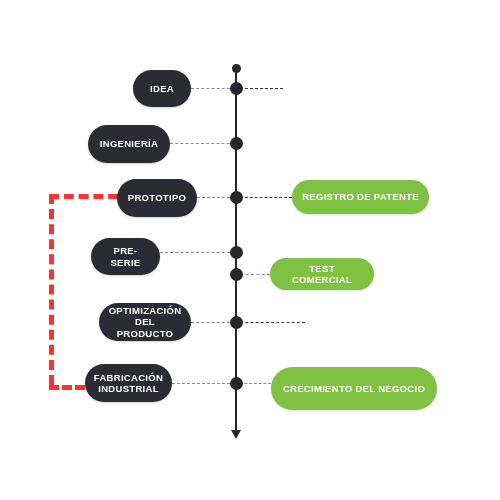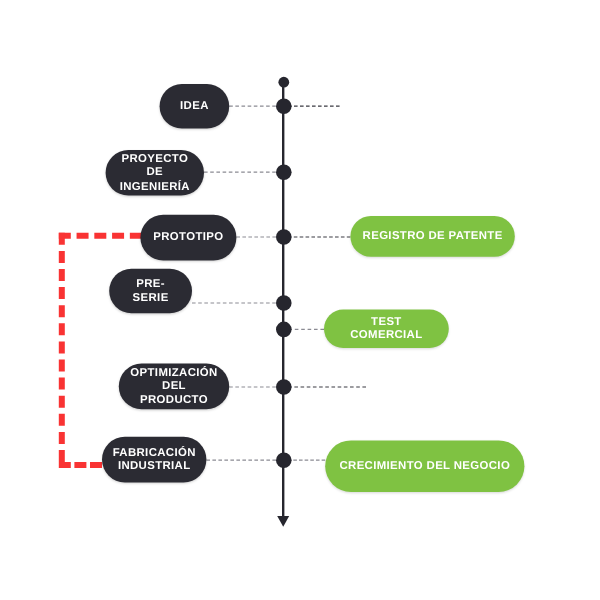--- a/index.html
+++ b/index.html
@@ -136,29 +136,28 @@
 
   <div class="loop-seg loop-h" style="left:49px; top:194px; width:84px;"></div>
   <div class="loop-seg loop-v" style="left:49px; top:194px; height:191px;"></div>
   <div class="loop-seg loop-h" style="left:49px; top:385px; width:36px;"></div>
 
   <div class="pill dark" style="left:133px; top:70px; width:58px; height:37px;">
     <span>IDEA</span>
   </div>
 
   <div class="pill dark" style="left:88px; top:125px; width:82px; height:38px; flex-direction:column;">
-    <span>PROYECTO DE</span>
     <span>INGENIERÍA</span>
   </div>
 
   <div class="pill dark" style="left:117px; top:179px; width:80px; height:38px;">
     <span>PROTOTIPO</span>
   </div>
 
-  <div class="pill dark" style="left:91px; top:224px; width:69px; height:37px;align-items:center;">
+  <div class="pill dark" style="left:91px; top:238px; width:69px; height:37px;align-items:center;">
     <span>PRE-SERIE</span>
   </div>
 
   <div class="pill dark" style="left:99px; top:303px; width:92px; height:38px; flex-direction:column;">
     <span>OPTIMIZACIÓN DEL</span>
     <span>PRODUCTO</span>
   </div>
 
   <div class="pill dark" style="left:85px; top:364px; width:87px; height:38px; flex-direction:column;">
     <span>FABRICACIÓN</span>

